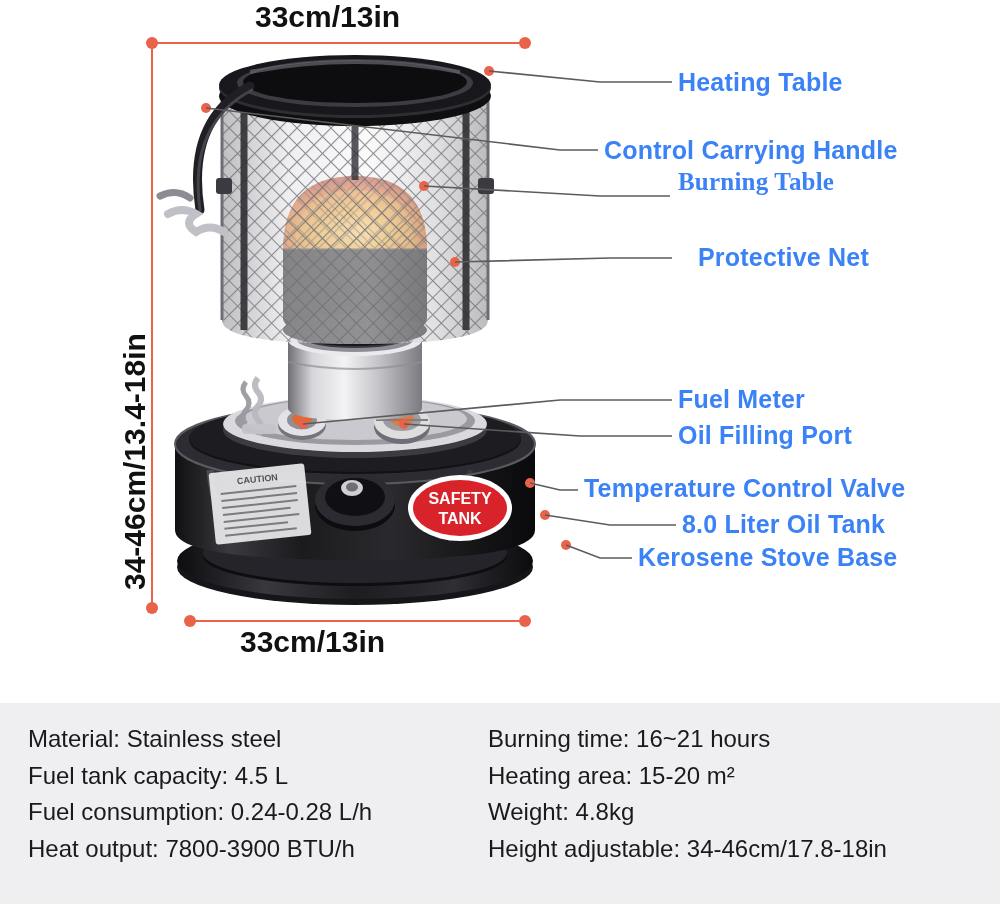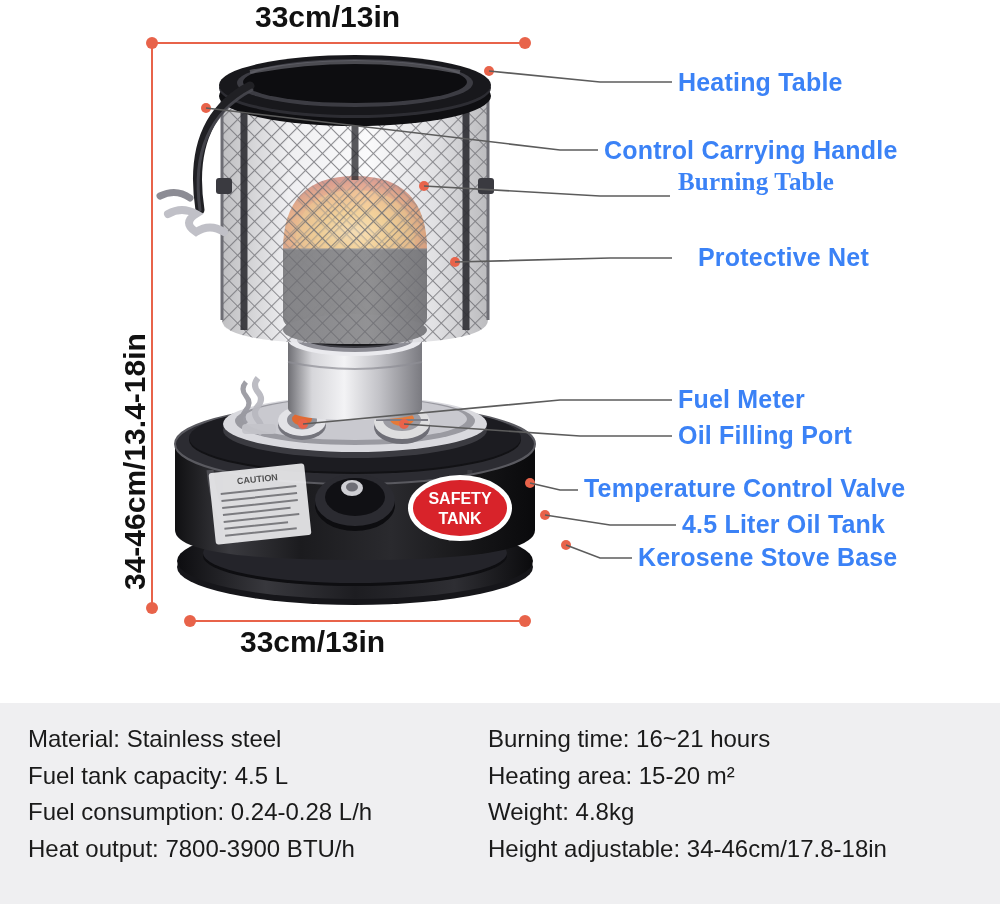--- a/index.html
+++ b/index.html
@@ -307,21 +307,21 @@
   <div class="dim-bottom" style="left:240px; top:625px;">33cm/13in</div>
   <div class="dim-left" style="left:118px; top:590px;">34-46cm/13.4-18in</div>
 
   <div class="callout-label" style="left:678px; top:68px;">Heating Table</div>
   <div class="callout-label" style="left:604px; top:136px;">Control Carrying Handle</div>
   <div class="callout-label" style="left:678px; top:168px;font-family:Liberation Serif, serif;">Burning Table</div>
   <div class="callout-label" style="left:678px; top:243px;margin-left:20px;">Protective Net</div>
   <div class="callout-label" style="left:678px; top:385px;">Fuel Meter</div>
   <div class="callout-label" style="left:678px; top:421px;">Oil Filling Port</div>
   <div class="callout-label" style="left:584px; top:474px;">Temperature Control Valve</div>
-  <div class="callout-label" style="left:682px; top:510px;">4.5 Liter Oil Tank</div>
+  <div class="callout-label" style="left:682px; top:510px;">8.0 Liter Oil Tank</div>
   <div class="callout-label" style="left:638px; top:543px;">Kerosene Stove Base</div>
 </div>
 
 <div id="spec-panel">
   <div id="spec-inner">
     <div class="spec-col left">
       <div class="spec-line">Material: Stainless steel</div>
       <div class="spec-line">Fuel tank capacity: 4.5 L</div>
       <div class="spec-line">Fuel consumption: 0.24-0.28 L/h</div>
       <div class="spec-line">Heat output: 7800-3900 BTU/h</div>

